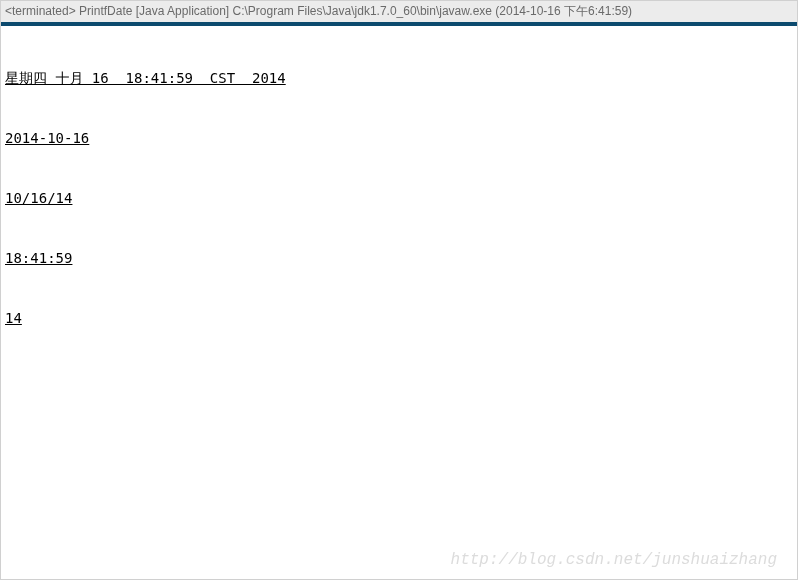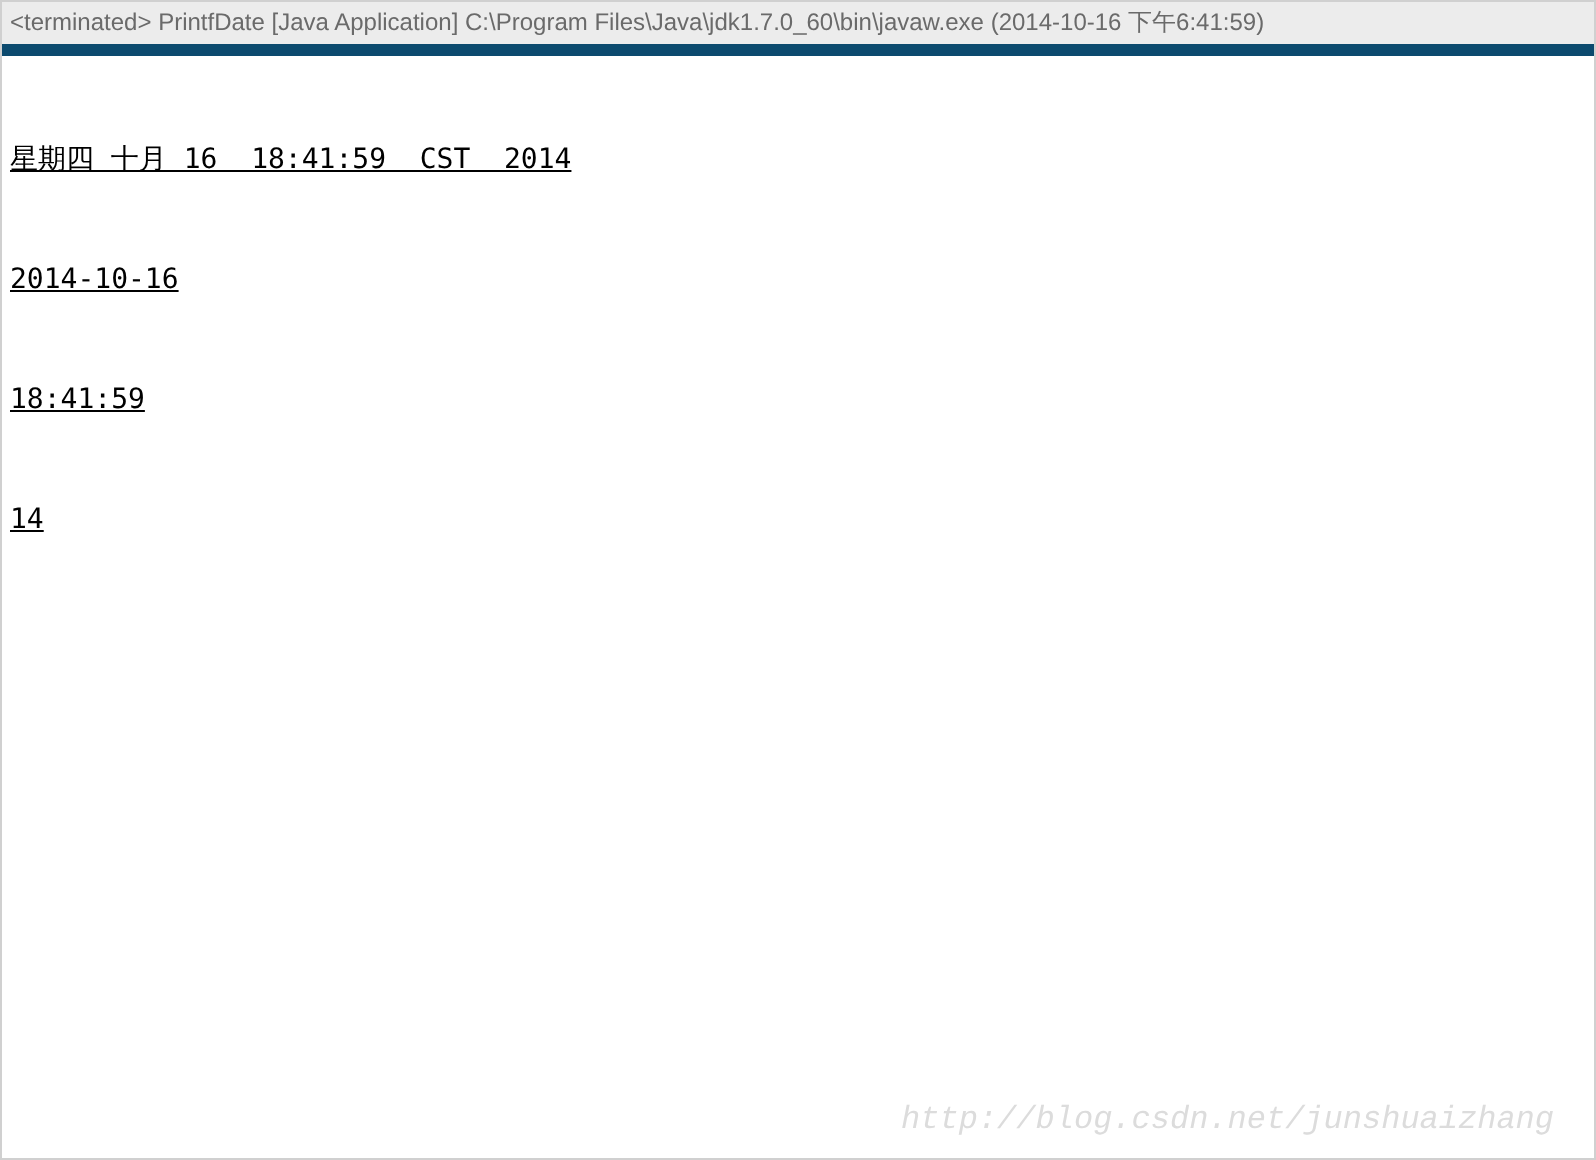--- a/index.html
+++ b/index.html
@@ -12,21 +12,21 @@
       font-size: 13px;
       background: #ffffff;
       width: 798px;
       height: 580px;
       overflow: hidden;
       border: 1px solid #d0d0d0;
       position: relative;
     }
     .header-bar {
       background: #ececec;
-      border-bottom: 6px solid #0c4a6e;
+      border-bottom: 4px solid #0c4a6e;
       padding: 2px 4px;
       color: #6a6a6a;
       font-size: 12px;
       font-family: Arial, sans-serif;
       white-space: nowrap;
       overflow: hidden;
     }
     .console-output {
       padding: 2px 4px;
       font-family: Consolas, "Courier New", monospace;
@@ -59,20 +59,21 @@
   <span>&lt;terminated&gt;</span>
   <span>PrintfDate</span>
   <span>[Java Application]</span>
   <span>C:\Program Files\Java\jdk1.7.0_60\bin\javaw.exe</span>
   <span>(2014-10-16 下午6:41:59)</span>
 </div>
 
 <div class="console-output">
   <span class="console-line">星期四 十月 16  18:41:59  CST  2014</span>
   <span class="console-line">2014-10-16</span>
+  <span class="console-line">10/16/14</span>
   <span class="console-line">18:41:59</span>
   <span class="console-line">14</span>
   
   
   
   
   
   
   
   

